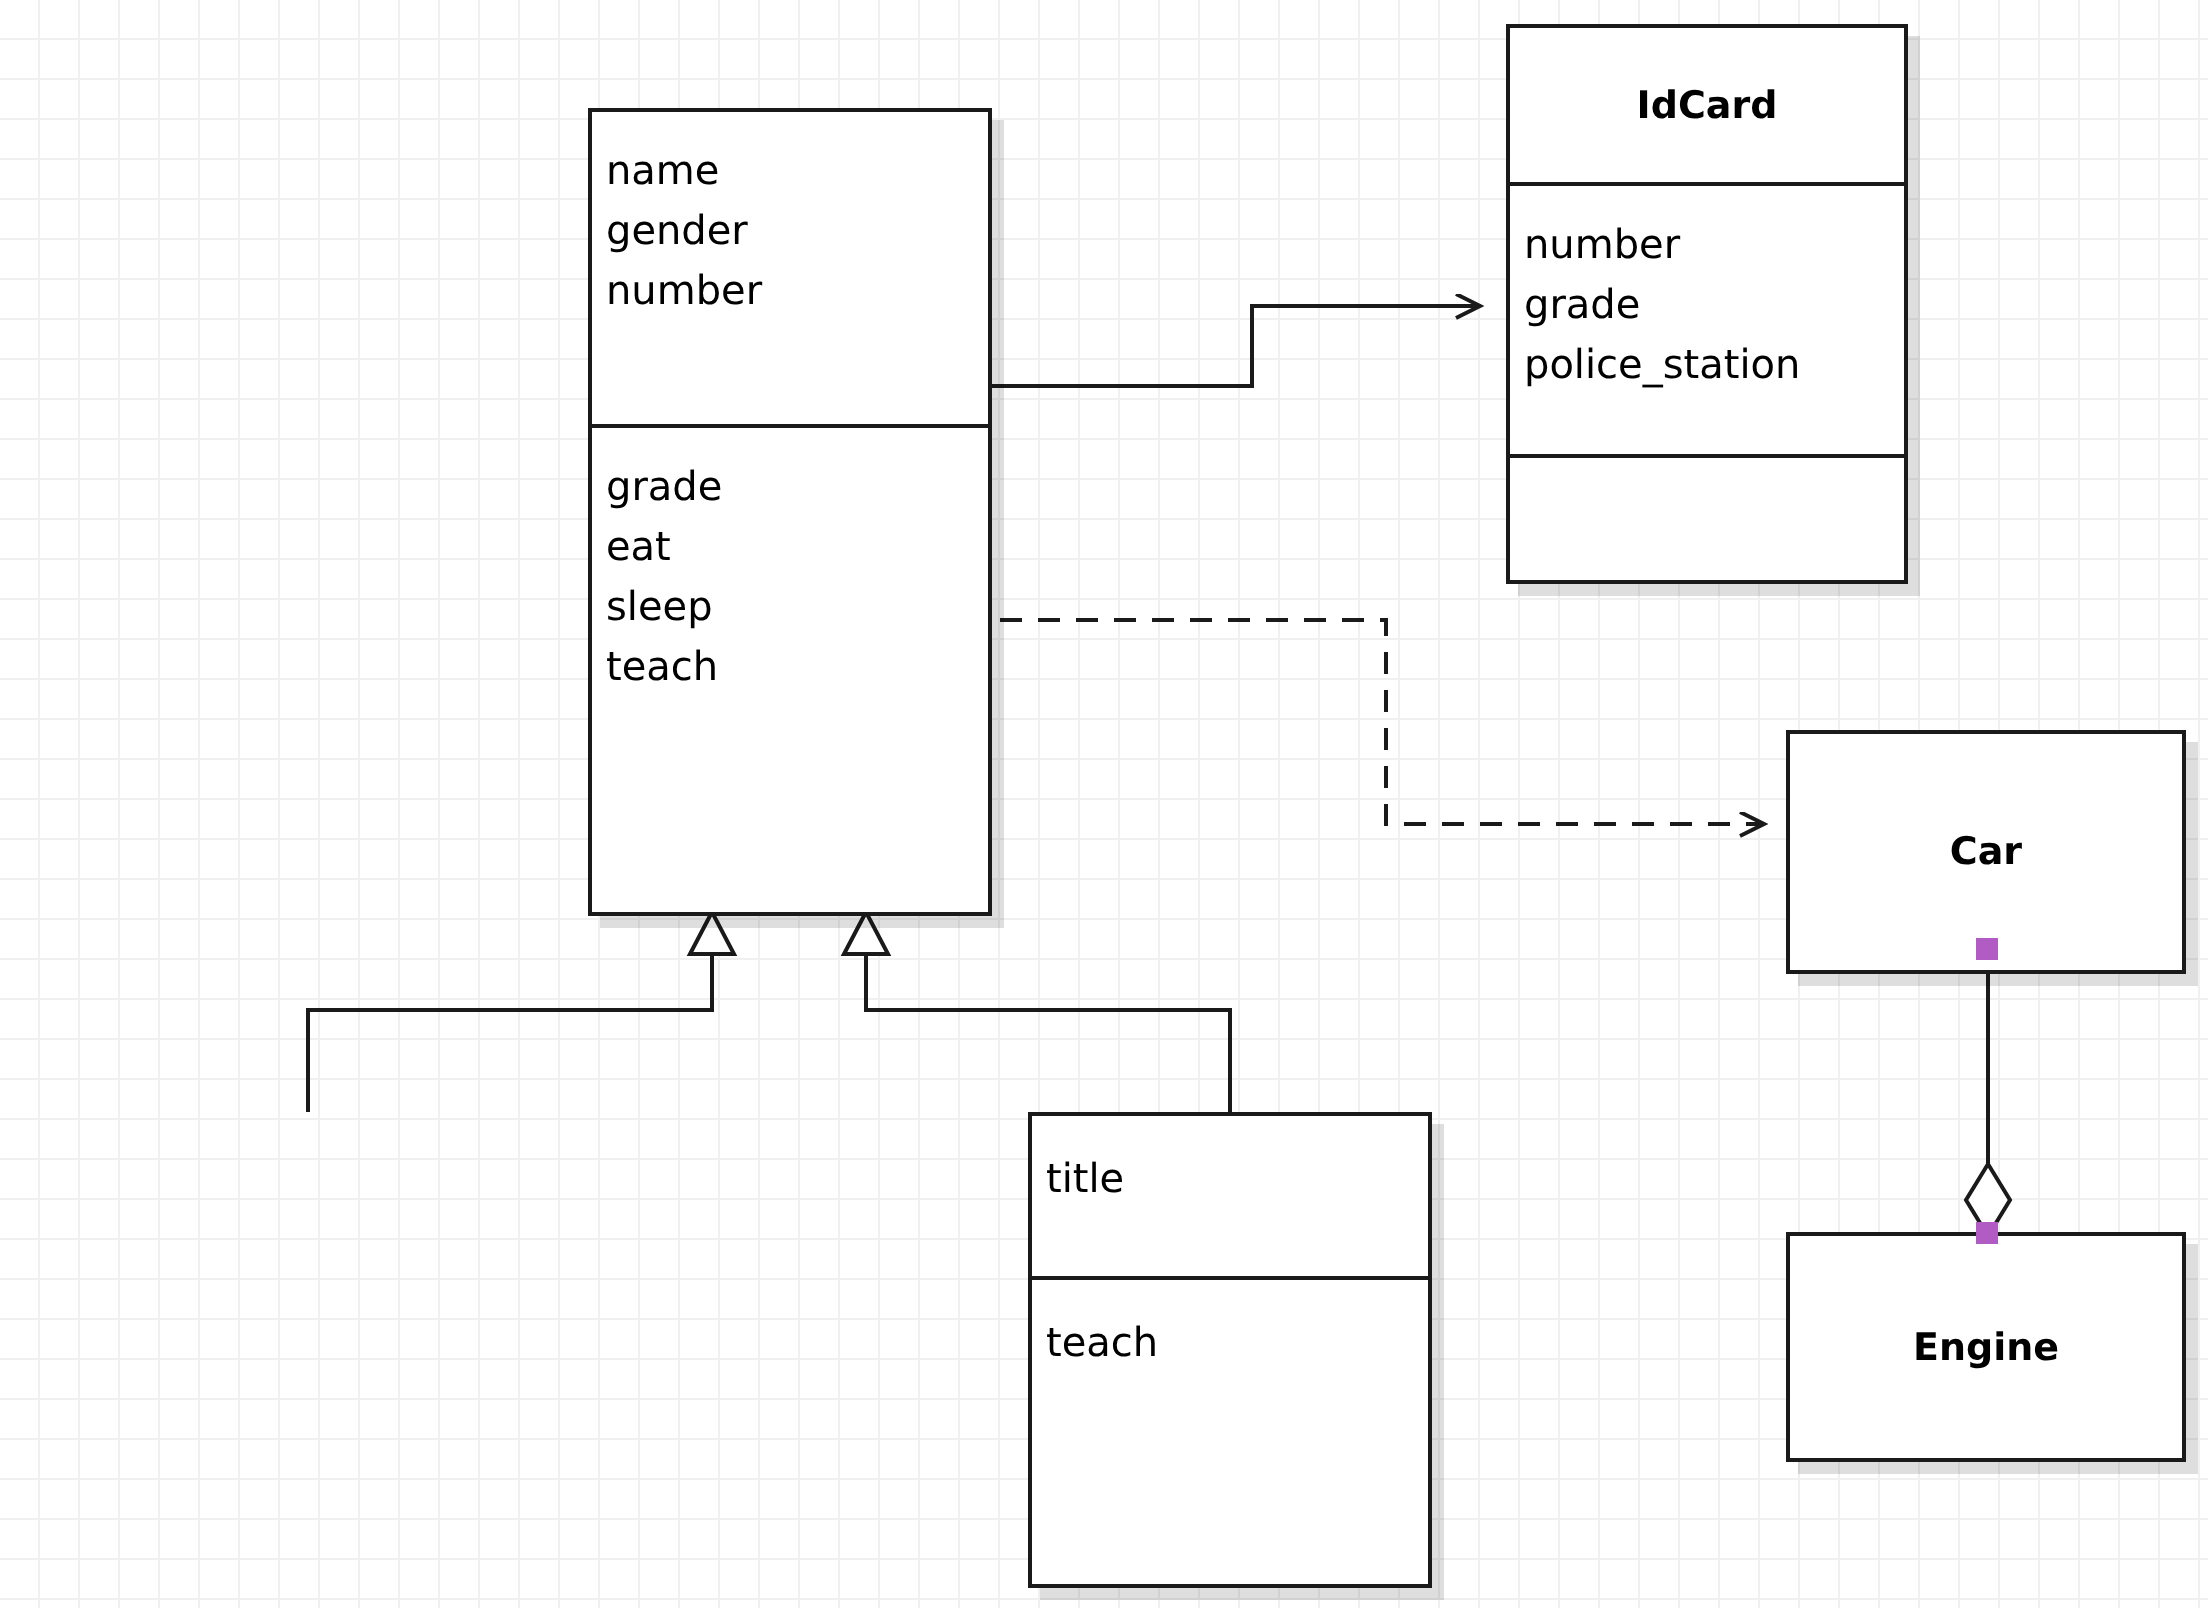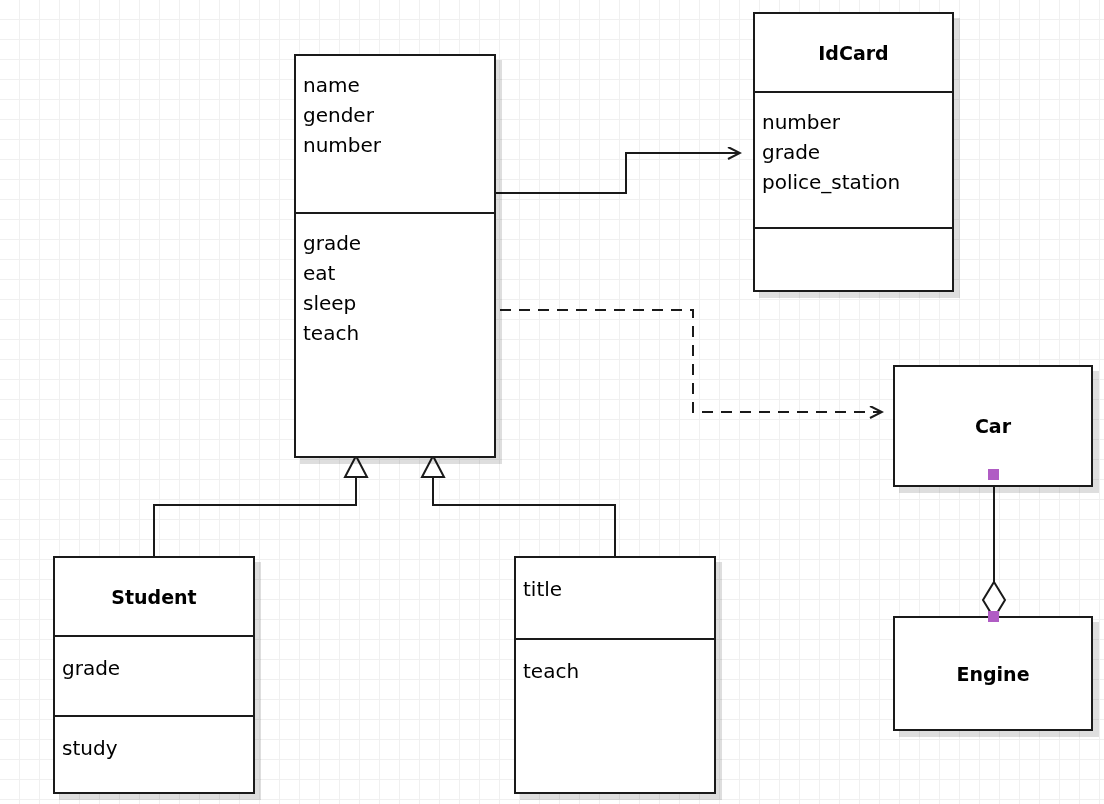--- a/index.html
+++ b/index.html
@@ -138,29 +138,20 @@
   </div>
 
   <div class="uml-class" style="left:893px; top:365px; width:200px; height:122px;">
     <div class="compartment c-title" style="flex:1;">Car</div>
   </div>
 
   <div class="uml-class" style="left:893px; top:616px; width:200px; height:115px;">
     <div class="compartment c-title" style="flex:1;">Engine</div>
   </div>
 
-  <div class="uml-class" style="left:53px; top:556px; width:202px; height:238px;">
-    <div class="compartment c-title" style="height:77px;">Student</div>
-    <div class="compartment c-body compact" style="height:80px;">
-      <div class="member">grade</div>
-    </div>
-    <div class="compartment c-body compact" style="flex:1;">
-      <div class="member">study</div>
-    </div>
-  </div>
 
   <div class="uml-class" style="left:514px; top:556px; width:202px; height:238px;">
     <div class="compartment c-body compact" style="height:80px;">
       <div class="member">title</div>
     </div>
     <div class="compartment c-body compact" style="flex:1;">
       <div class="member">teach</div>
     </div>
   </div>
 

